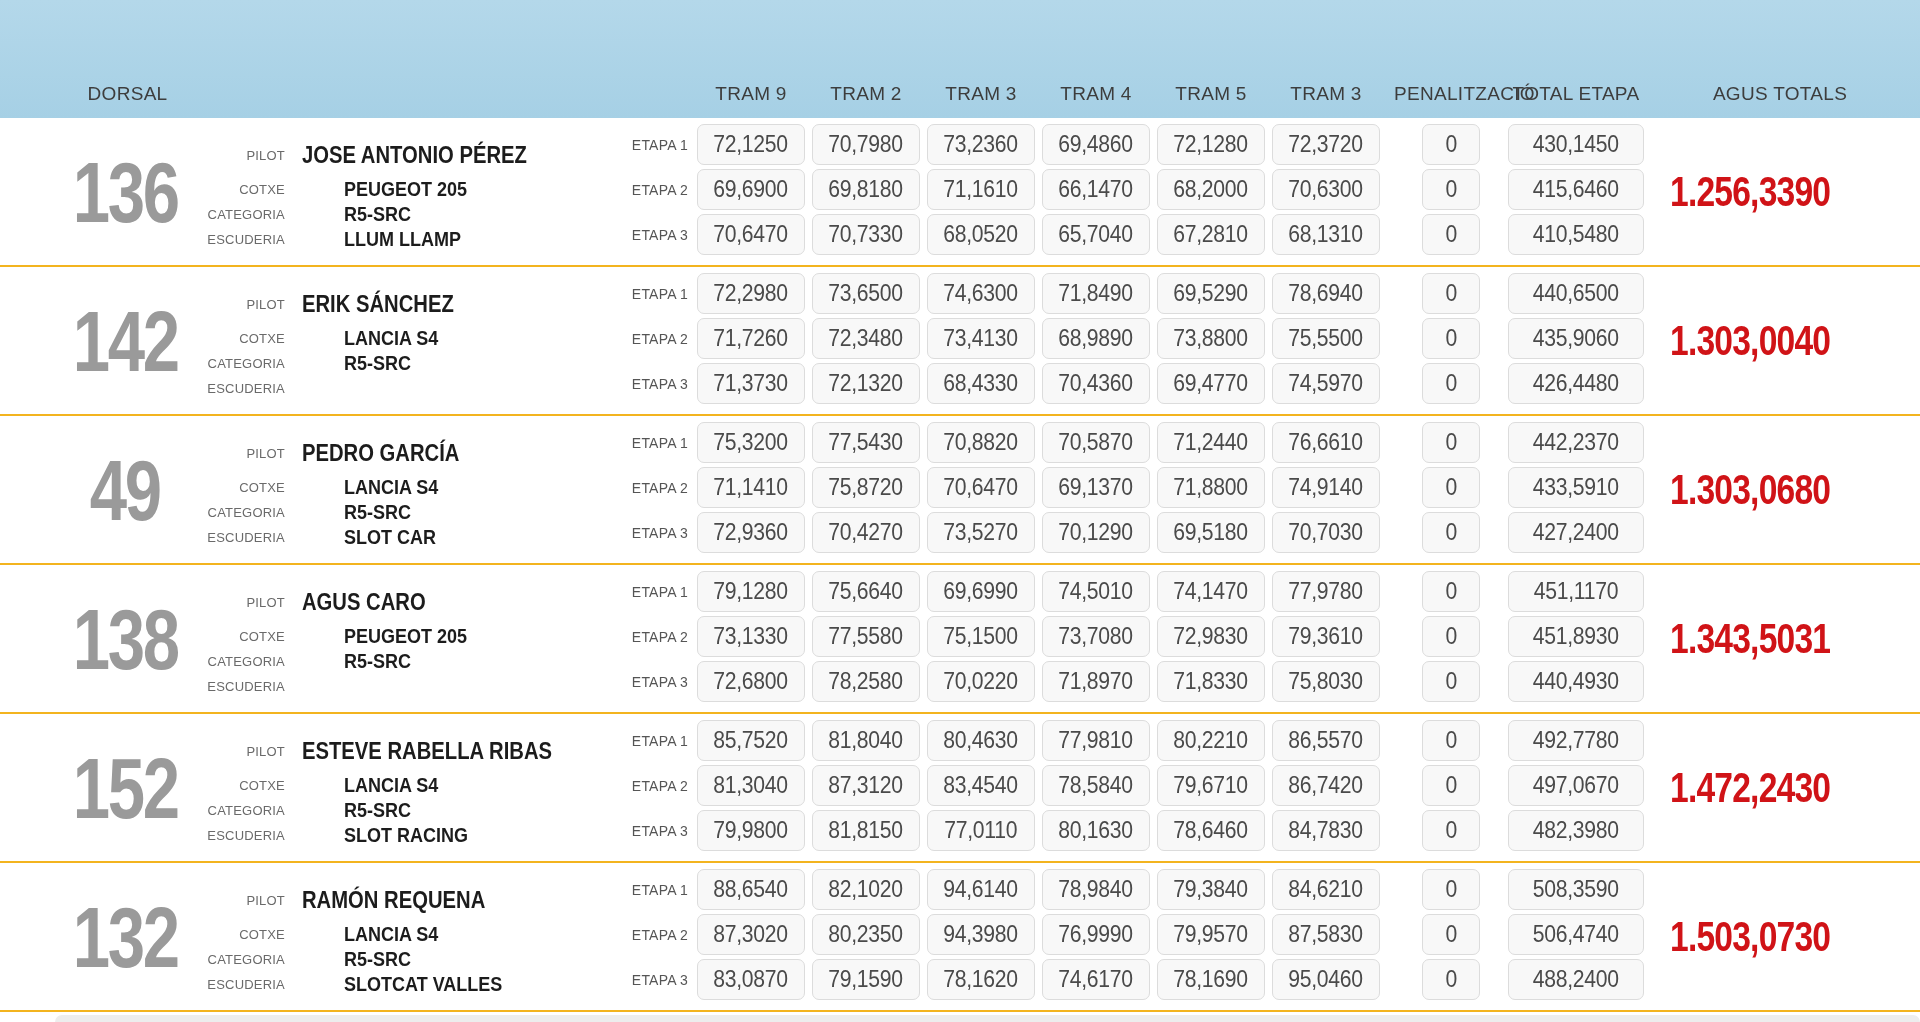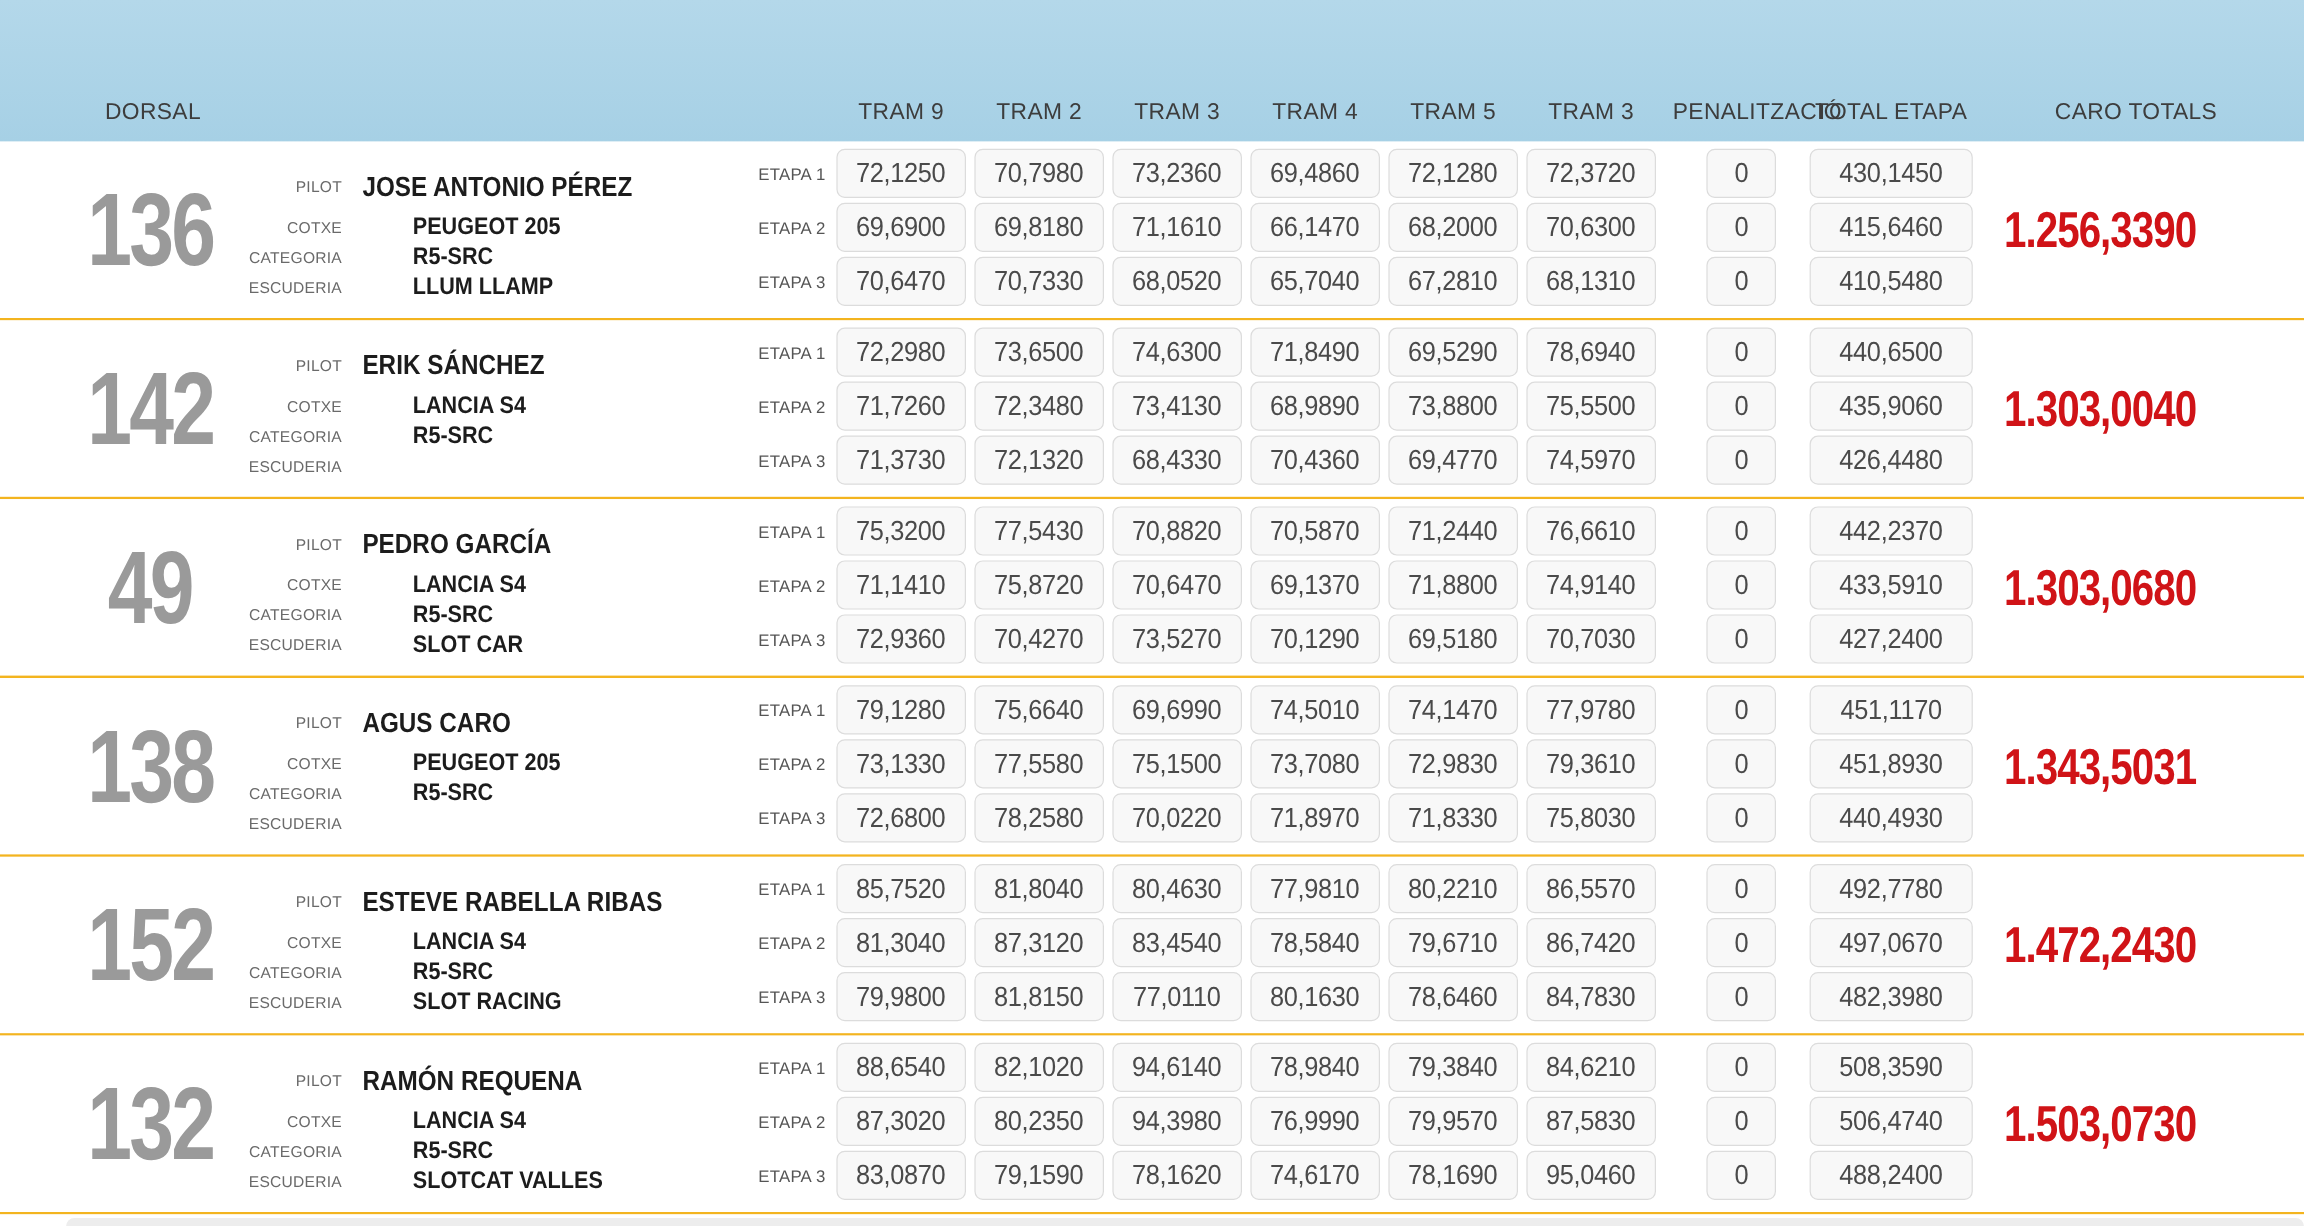--- a/index.html
+++ b/index.html
@@ -71,21 +71,21 @@
   <div class="header">
     <span class="hcell hc-dorsal">DORSAL</span>
     <span class="hcell hc-t0">TRAM 9</span>
     <span class="hcell hc-t1">TRAM 2</span>
     <span class="hcell hc-t2">TRAM 3</span>
     <span class="hcell hc-t3">TRAM 4</span>
     <span class="hcell hc-t4">TRAM 5</span>
     <span class="hcell hc-t5">TRAM 3</span>
     <span class="hcell hc-pen">PENALITZACIÓ</span>
     <span class="hcell hc-total">TOTAL ETAPA</span>
-    <span class="hcell hc-temps">CARO TOTALS</span>
+    <span class="hcell hc-temps">AGUS TOTALS</span>
   </div>
 
   <div id="rows">
   <div class="row">
     <div class="dorsal">
       <span class="cond-d">136</span>
     </div>
 
     <div class="info">
       <div class="iline pline">

